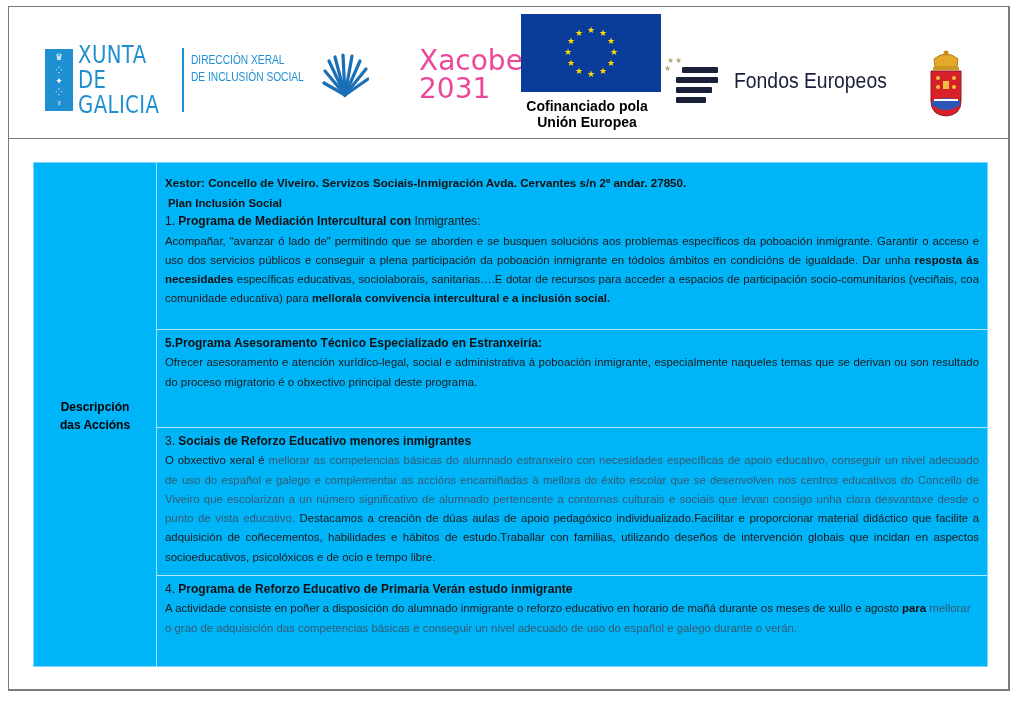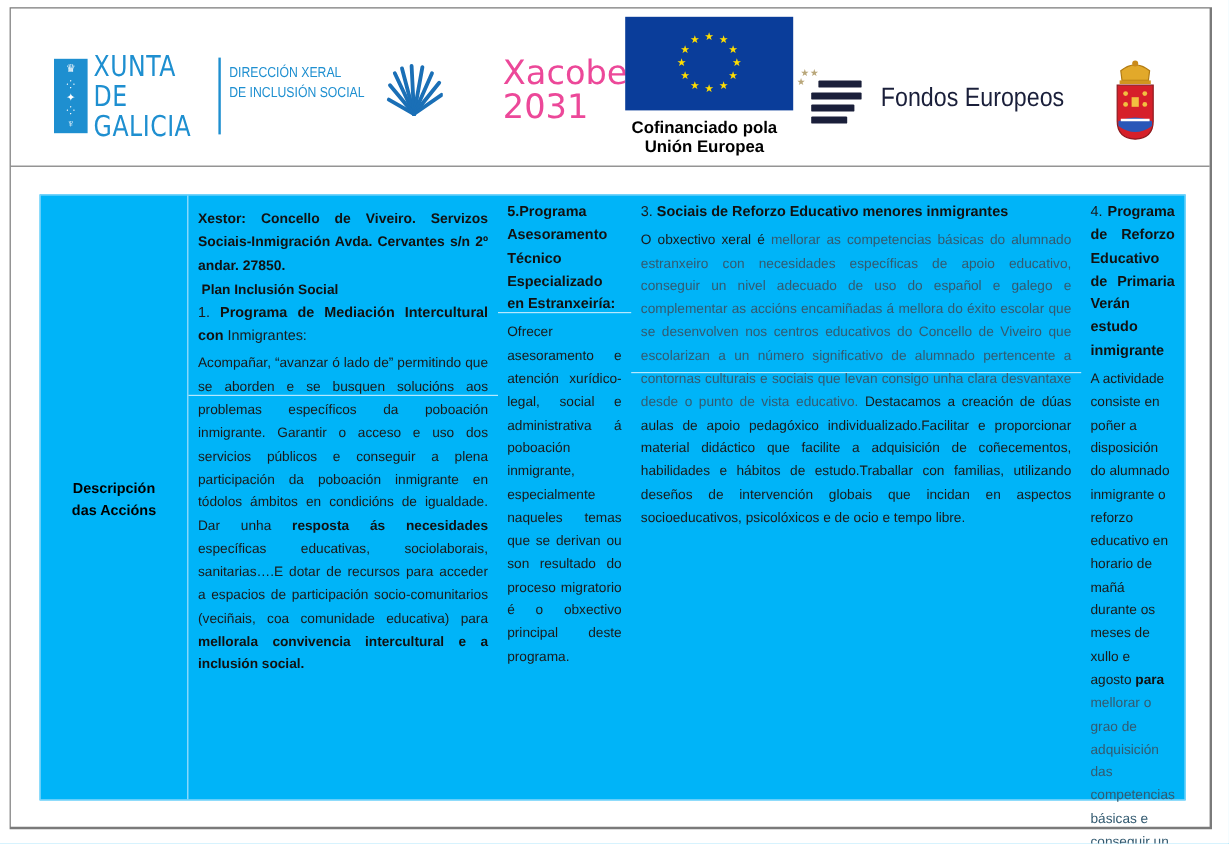--- a/index.html
+++ b/index.html
@@ -31,31 +31,31 @@
   .fondos .mark { width: 56px; height: 52px; position: relative; margin-right: 14px; }
   .fondos .txt { font-size: 22px; color: #1a1f3a; transform: scaleX(0.88); transform-origin: left; white-space: nowrap; }
 
   
   .arms { left: 918px; top: 42px; width: 38px; height: 68px; }
 
   
   .table { position: absolute; left: 24px; top: 155px; width: 955px; height: 505px; background: #00b4f8; border: 1px solid #7fd5fb; box-sizing: border-box; display: flex; }
   .col-label { width: 122px; border-right: 1px solid #a8e2fd; display: flex; align-items: center; justify-content: center; text-align: center; }
   .col-label span { font-weight: bold; font-size: 12px; line-height: 18px; color: #000000; margin-top: 2px; }
-  .col-body { flex: 1; display: flex; flex-direction: row; }
+  .col-body { flex: 1; display: flex; flex-direction: column; align-items: center; }
   .section { padding: 4px 8px 3px 8px; border-bottom: 1px solid #b6e8fe; color: #1e3b4f; font-size: 11.4px; line-height: 19.3px; text-align: justify; }
   .section:last-child { border-bottom: none; flex: 1; }
   .s1 { height: 167px; box-sizing: border-box; padding-top: 10px; }
   .s2 { height: 98px; box-sizing: border-box; }
   .s3 { height: 148px; box-sizing: border-box; }
   .b { font-weight: bold; color: #111111; }
   .dark { color: #1a1a1a; }
   .muted { color: #335a70; }
   .title-line { font-size: 12px; }
-  .gap { margin-top: 5px; }
+  .gap { }
   .xestor { font-weight: bold; color: #111; font-size: 11.6px; margin-bottom: 3px; }
   .plan { font-weight: bold; color: #111; padding-left: 3px; line-height: 17px; }
   p { margin: 0; }
 </style>
 </head>
 <body>
 
 <div class="page-frame">
 
   <div class="header">

